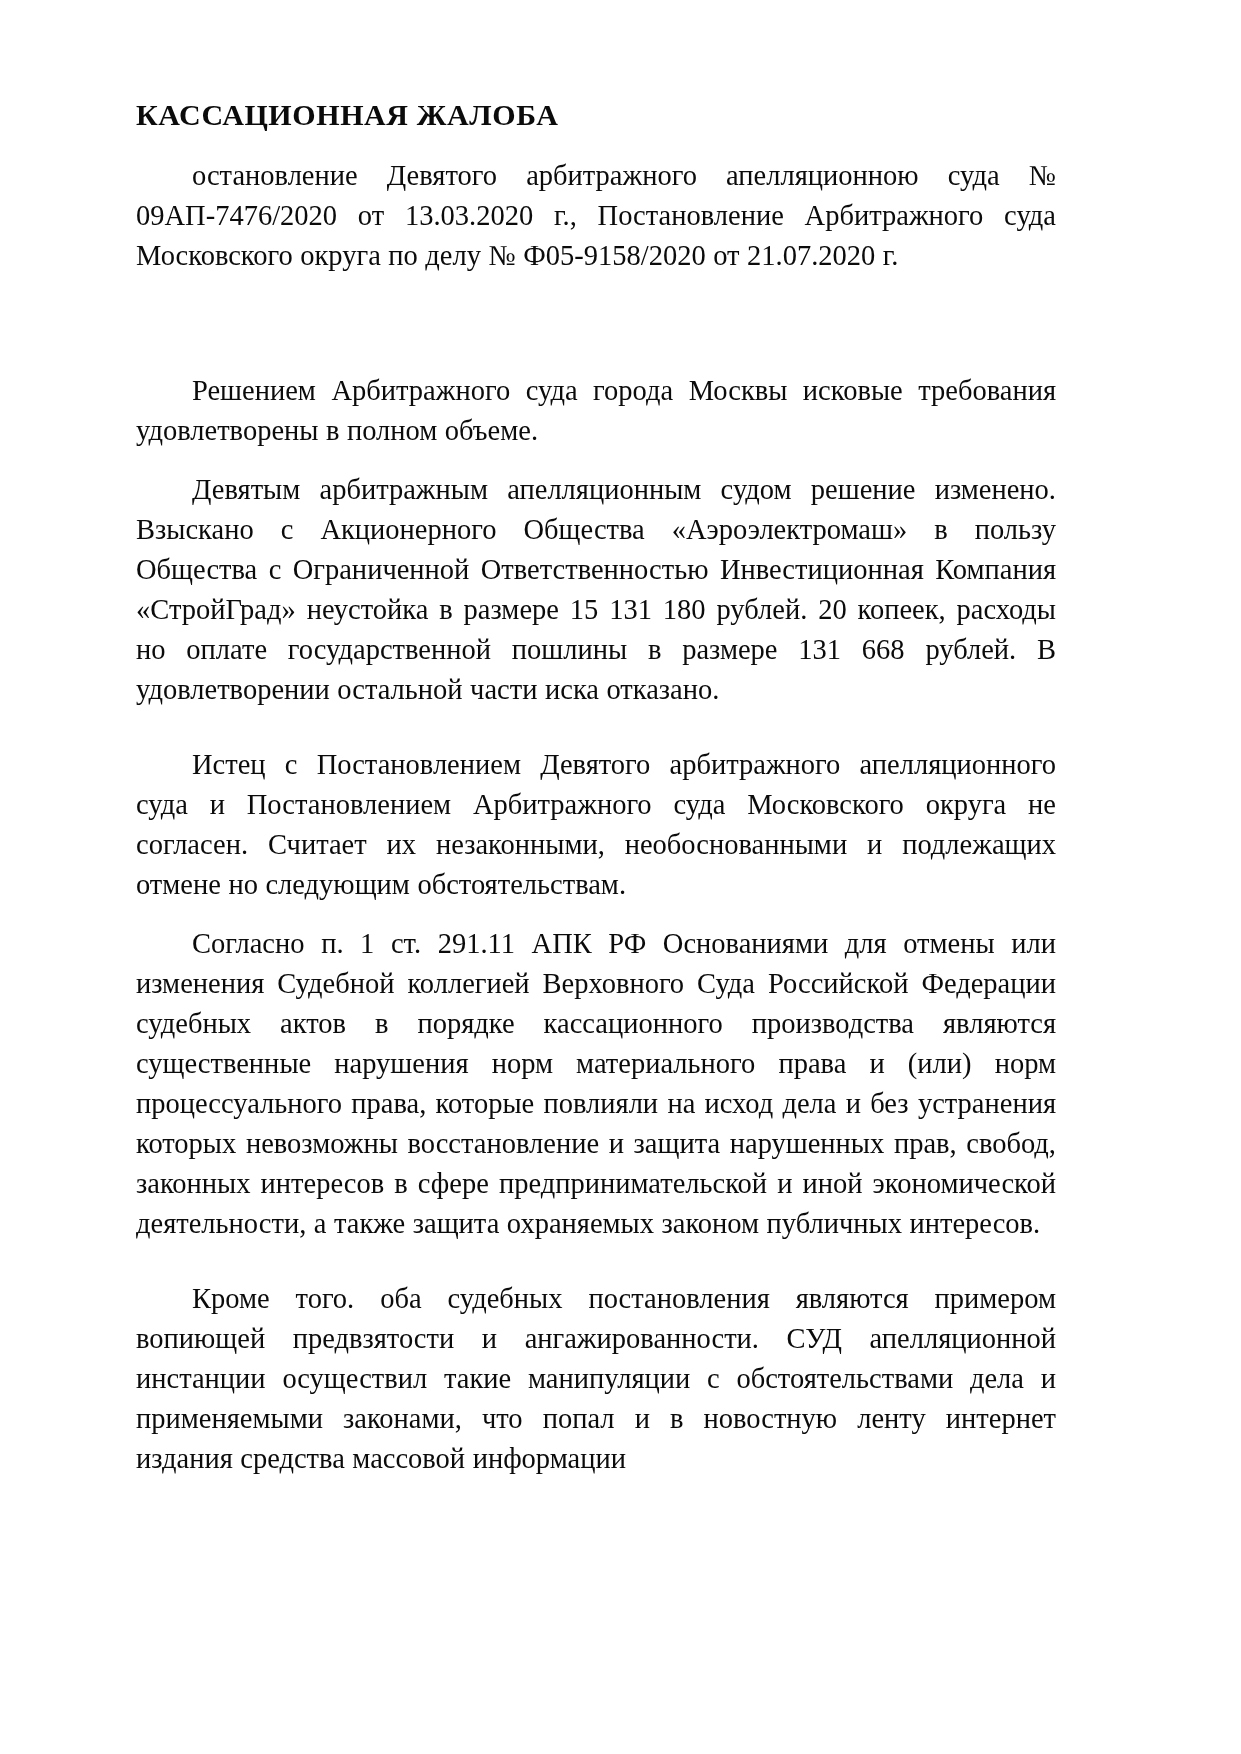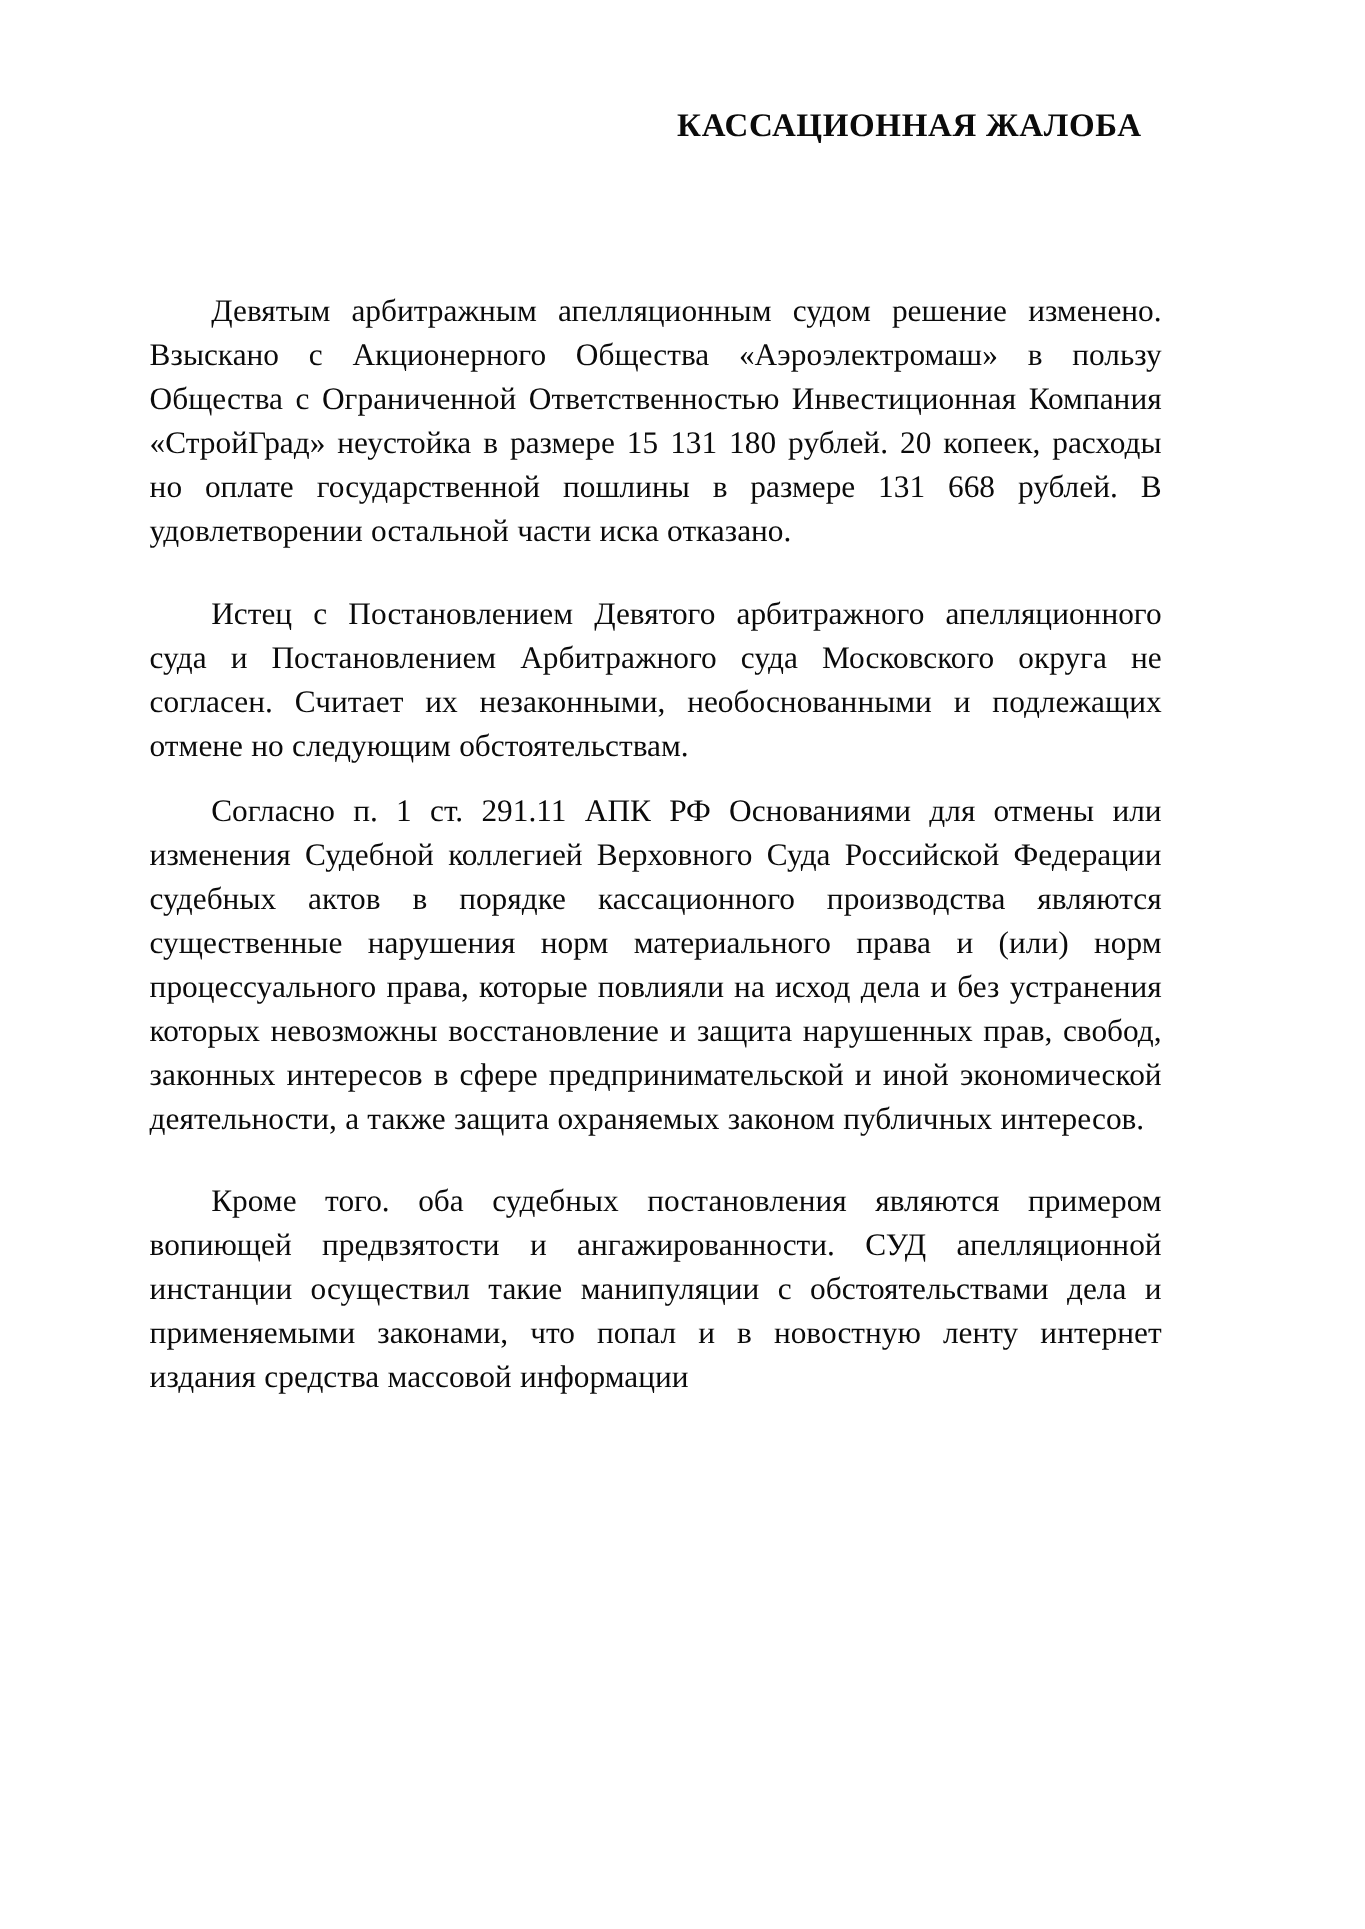--- a/index.html
+++ b/index.html
@@ -18,21 +18,21 @@
   .page {
     position: relative;
     width: 1241px;
     height: 1754px;
     background: #ffffff;
     box-sizing: border-box;
     padding: 96px 185px 0 136px;
     overflow: hidden;
   }
   .doc-title {
-    text-align: right;
+    text-align: left;
     font-size: 30px;
     font-weight: bold;
     letter-spacing: 0.6px;
     margin: 0 0 6px 0;
     padding-right: 18px;
     line-height: 1.25;
   }
   .body-block {
     margin-top: 22px;
   }
@@ -54,25 +54,27 @@
 </style>
 </head>
 <body>
 
 <div class="page">
 
   <h1 class="doc-title">КАССАЦИОННАЯ ЖАЛОБА</h1>
 
   <div class="gap-small"></div>
 
+  <p class="para">остановление Девятого арбитражного апелляционною суда № 09АП-7476/2020 от 13.03.2020 г., Постановление Арбитражного суда Московского округа по делу № Ф05-9158/2020 от 21.07.2020 г.</p>
 
   <div class="spacer-after-ref"></div>
 
   <div class="body-block">
     <div class="gap-small"></div>
+    <p class="para">Решением Арбитражного суда города Москвы исковые требования удовлетворены в полном объеме.</p>
     <div class="gap-small"></div>
     <p class="para">Девятым арбитражным апелляционным судом решение изменено. Взыскано с Акционерного Общества «Аэроэлектромаш» в пользу Общества с Ограниченной Ответственностью Инвестиционная Компания «СтройГрад» неустойка в размере 15 131 180 рублей. 20 копеек, расходы но оплате государственной пошлины в размере 131 668 рублей. В удовлетворении остальной части иска отказано.</p>
     <div class="gap-small"></div>
     <div class="gap-small"></div>
     <p class="para">Истец с Постановлением Девятого арбитражного апелляционного суда и Постановлением Арбитражного суда Московского округа не согласен. Считает их незаконными, необоснованными и подлежащих отмене но следующим обстоятельствам.</p>
     <div class="gap-small"></div>
     <p class="para">Согласно п. 1 ст. 291.11 АПК РФ Основаниями для отмены или изменения Судебной коллегией Верховного Суда Российской Федерации судебных актов в порядке кассационного производства являются существенные нарушения норм материального права и (или) норм процессуального права, которые повлияли на исход дела и без устранения которых невозможны восстановление и защита нарушенных прав, свобод, законных интересов в сфере предпринимательской и иной экономической деятельности, а также защита охраняемых законом публичных интересов.</p>
     <div class="gap-small"></div>
     <div class="gap-small"></div>
     <p class="para">Кроме того. оба судебных постановления являются примером вопиющей предвзятости и ангажированности. СУД апелляционной инстанции осуществил такие манипуляции с обстоятельствами дела и применяемыми законами, что попал и в новостную ленту интернет издания средства массовой информации</p>

